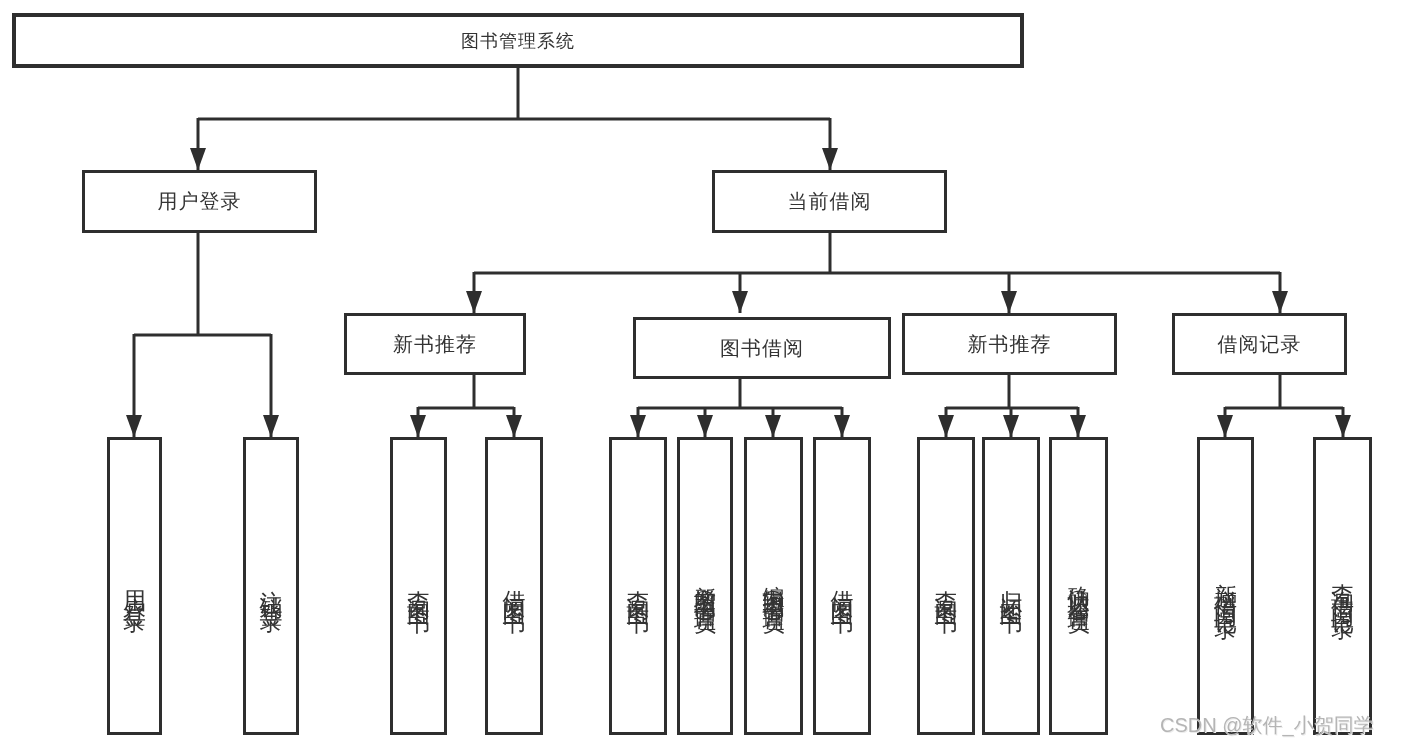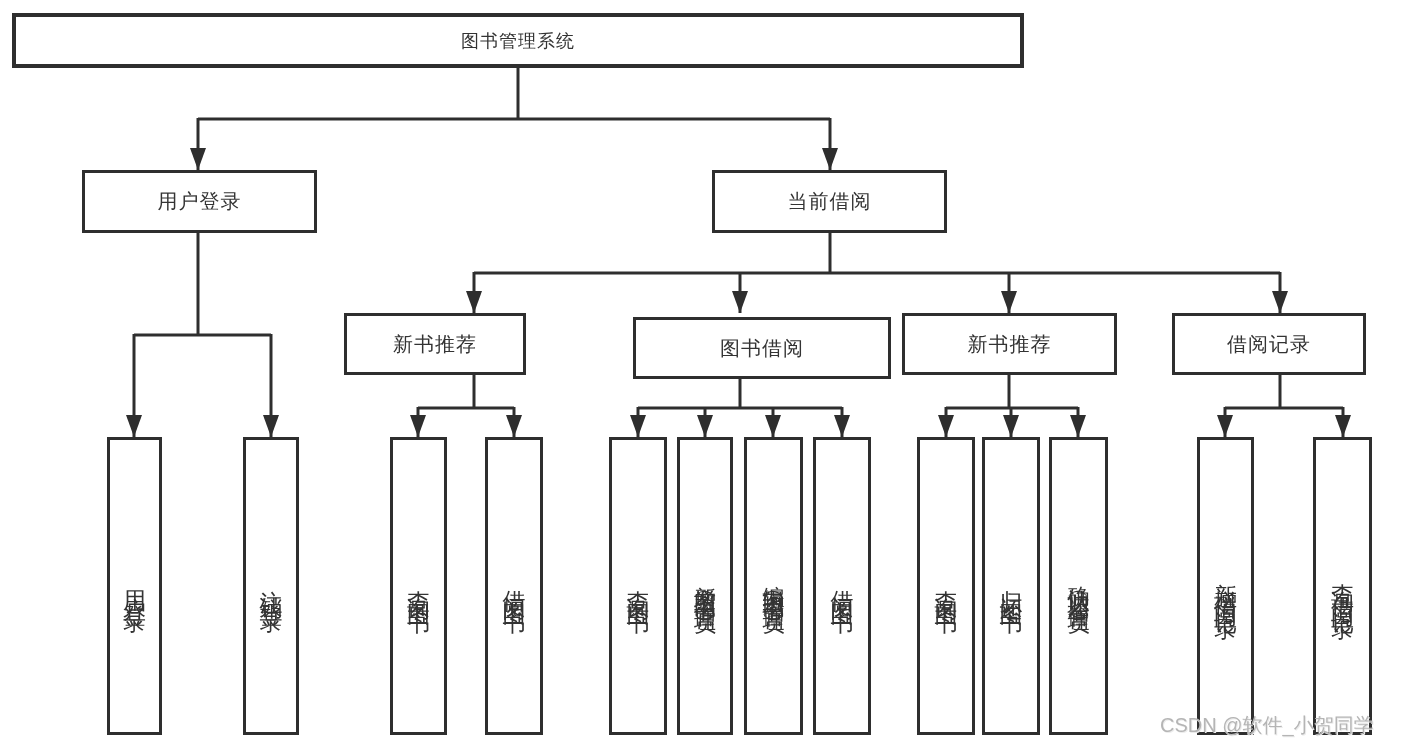--- a/index.html
+++ b/index.html
@@ -121,21 +121,21 @@
 
   <div class="box" style="left:344px;top:313px;width:182px;height:62px">
     <span class="hlabel">新书推荐</span>
   </div>
   <div class="box" style="left:633px;top:317px;width:258px;height:62px">
     <span class="hlabel">图书借阅</span>
   </div>
   <div class="box" style="left:902px;top:313px;width:215px;height:62px">
     <span class="hlabel">新书推荐</span>
   </div>
-  <div class="box" style="left:1172px;top:313px;width:194px;height:62px">
+  <div class="box" style="left:1172px;top:313px;width:175px;height:62px">
     <span class="hlabel">借阅记录</span>
   </div>
 
   <div class="box" style="left:107px;top:437px;width:55px;height:298px">
     <span class="vlabel">用户登录</span>
   </div>
   <div class="box" style="left:243px;top:437px;width:56px;height:298px">
     <span class="vlabel">注销登录</span>
   </div>
 

